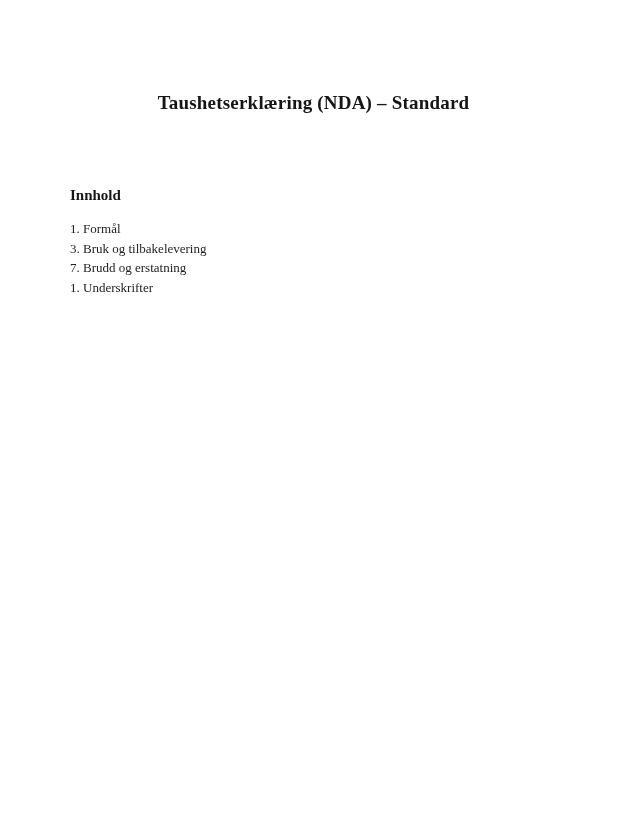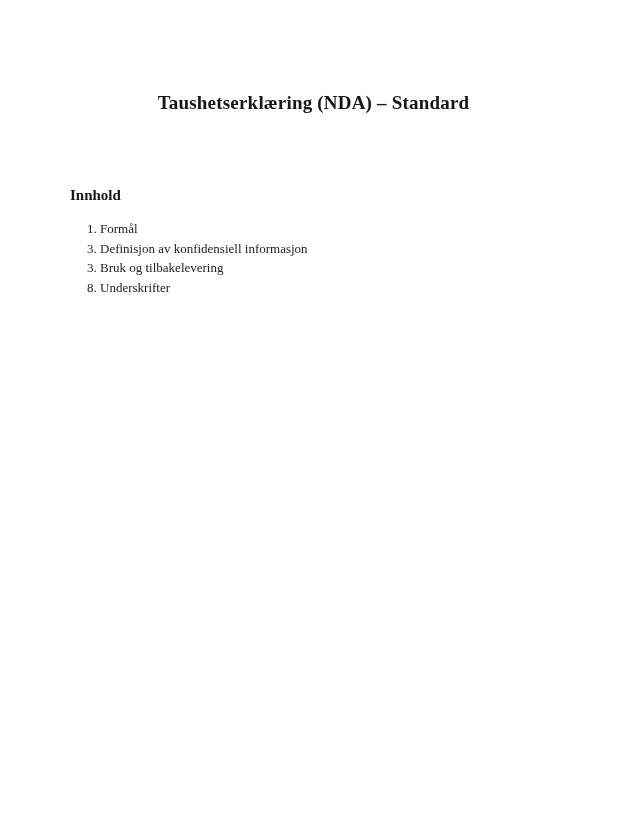--- a/index.html
+++ b/index.html
@@ -45,32 +45,31 @@
     left: 70px;
     width: 460px;
     font-size: 13px;
     font-weight: normal;
     color: #222222;
   }
   .toc-item {
     height: 19.7px;
     line-height: 19.7px;
     white-space: nowrap;
-    margin-left: 17px;
   }
 </style>
 </head>
 <body>
 
 <div class="page">
 
   <h1 class="doc-title">Taushetserklæring (NDA) – Standard</h1>
 
   <h2 class="toc-heading">Innhold</h2>
 
   <div class="toc-list">
     <div class="toc-item">1. Formål</div>
-    <div class="toc-item">3. Definisjon av konfidensiell informasjon</div>
     <div class="toc-item">3. Bruk og tilbakelevering</div>
-    <div class="toc-item">8. Underskrifter</div>
+    <div class="toc-item">7. Brudd og erstatning</div>
+    <div class="toc-item">1. Underskrifter</div>
   </div>
 
 </div>
 
 </body></html>

